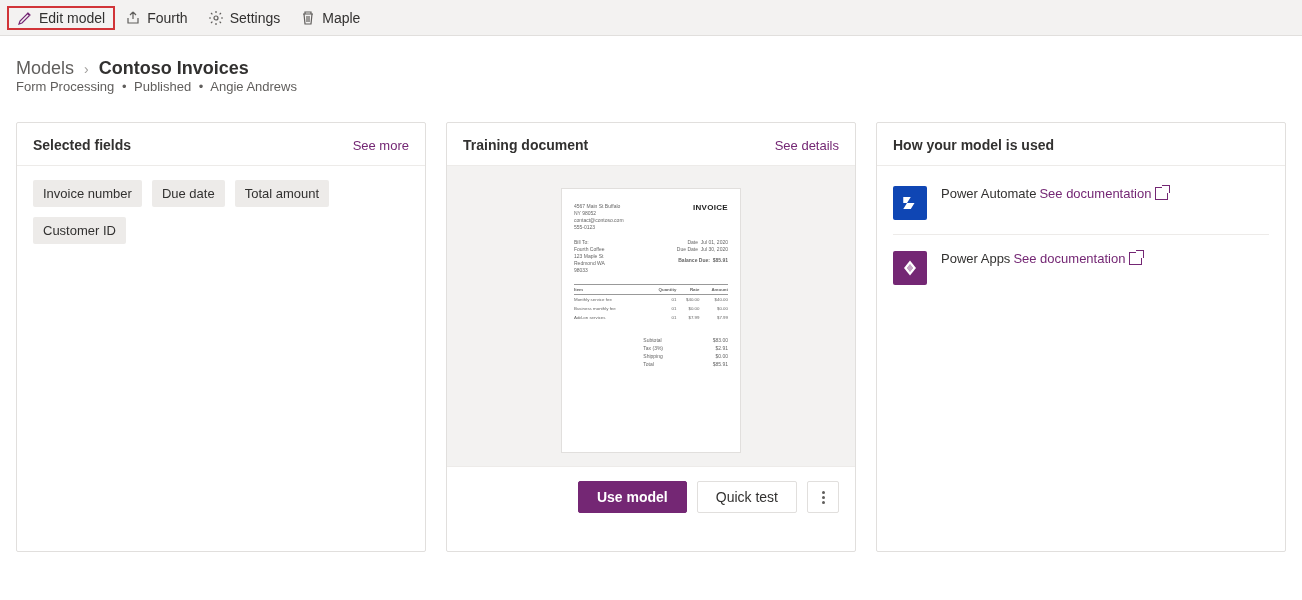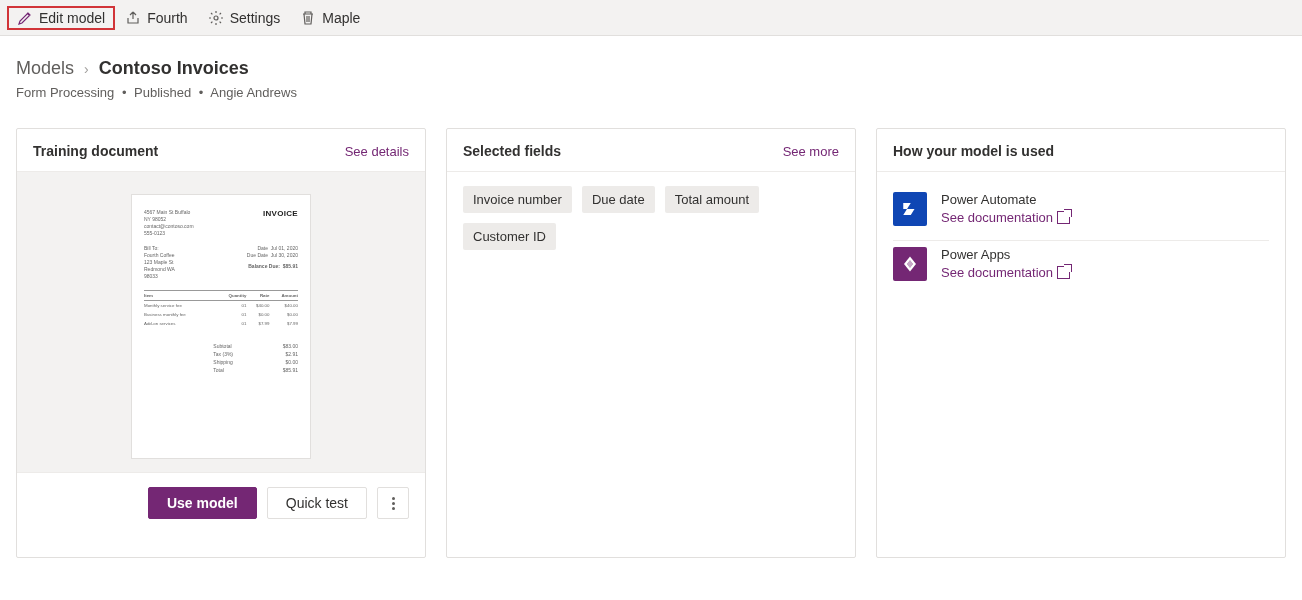--- a/index.html
+++ b/index.html
@@ -28,21 +28,21 @@
   .toolbar-btn{display:inline-flex;align-items:center;gap:6px;padding:4px 10px;cursor:pointer;color:var(--text)}
   .toolbar-btn .icon{width:16px;height:16px;display:inline-flex;align-items:center;justify-content:center}
   .toolbar-btn.highlighted{border:2px solid var(--highlight);padding:2px 8px}
 
   
   .page{padding:22px 16px 28px}
   .breadcrumb{display:flex;align-items:center;gap:10px;font-size:18px}
   .breadcrumb a{color:var(--text-muted);text-decoration:none}
   .breadcrumb .sep{color:#a19f9d;font-size:14px}
   .breadcrumb .current{font-weight:600;color:var(--text)}
-  .meta{margin-top:6px;color:var(--text-muted);font-size:13px}
+  .meta{color:var(--text-muted);font-size:13px}
   .meta .dot{margin:0 4px}
 
   
   .cards{display:flex;gap:20px;margin-top:28px;align-items:stretch}
   .card{background:var(--card-bg);border:1px solid var(--border);border-radius:2px;display:flex;flex-direction:column;height:430px}
   .card-header{display:flex;justify-content:space-between;align-items:center;padding:14px 16px 12px;border-bottom:1px solid var(--border-light)}
   .card-header h2{margin:0;font-size:14px;font-weight:600}
   .card-link{color:var(--link);font-size:13px;cursor:pointer}
   .card-body{flex:1;padding:14px 16px;overflow:hidden}
 
@@ -68,24 +68,24 @@
   .dots i{width:3px;height:3px;background:#605e5c;border-radius:50%}
 
   
   .card.fields{flex:0 0 410px}
   .chips{display:flex;flex-wrap:wrap;gap:10px}
   .chip{background:var(--chip-bg);border-radius:2px;padding:6px 10px;font-size:13px;color:var(--text)}
 
   
   .card.usage{flex:0 0 410px}
   .usage-item{display:flex;gap:14px;align-items:flex-start;padding:6px 0 14px;border-bottom:1px solid var(--border-light)}
-  .usage-item:last-child{border-bottom:none;}
+  .usage-item:last-child{border-bottom:none;margin-top:10px}
   .usage-icon{width:34px;height:34px;border-radius:2px;display:flex;align-items:center;justify-content:center;flex:0 0 34px}
   .usage-icon svg{width:18px;height:18px}
-  .usage-text{display:flex;flex-direction:column;gap:3px}
+  .usage-text{display:flex;flex-direction:row;gap:3px}
   .usage-title{font-size:13px;color:var(--text)}
   .usage-link{color:var(--link);font-size:13px;display:inline-flex;align-items:center;gap:4px;cursor:pointer}
   .ext-icon{width:13px;height:13px;border:1px solid var(--link);display:inline-block;position:relative}
   .ext-icon::after{content:"";position:absolute;width:7px;height:7px;border-top:1px solid var(--link);border-right:1px solid var(--link);top:-3px;right:-3px;background:#fff}
 </style>
 </head>
 <body>
 
 <div class="toolbar">
   <div class="toolbar-btn highlighted">
@@ -132,20 +132,35 @@
   </div>
   <div class="meta">
     <span>Form Processing</span>
     <span class="dot">•</span>
     <span>Published</span>
     <span class="dot">•</span>
     <span>Angie Andrews</span>
   </div>
 
   <div class="cards">
+
+    <div class="card fields">
+      <div class="card-header">
+        <h2>Selected fields</h2>
+        <span class="card-link">See more</span>
+      </div>
+      <div class="card-body">
+        <div class="chips">
+          <span class="chip">Invoice number</span>
+          <span class="chip">Due date</span>
+          <span class="chip">Total amount</span>
+          <span class="chip">Customer ID</span>
+        </div>
+      </div>
+    </div>
 
     <div class="card train">
       <div class="card-header">
         <h2>Training document</h2>
         <span class="card-link">See details</span>
       </div>
       <div class="preview-wrap">
         <div class="doc">
           <div class="doc-head">
             <div class="doc-addr">
@@ -226,35 +241,20 @@
         <button class="btn icon-only">
           <span class="dots">
               <i></i>
               <i></i>
               <i></i>
             </span>
         </button>
       </div>
     </div>
 
-    <div class="card fields">
-      <div class="card-header">
-        <h2>Selected fields</h2>
-        <span class="card-link">See more</span>
-      </div>
-      <div class="card-body">
-        <div class="chips">
-          <span class="chip">Invoice number</span>
-          <span class="chip">Due date</span>
-          <span class="chip">Total amount</span>
-          <span class="chip">Customer ID</span>
-        </div>
-      </div>
-    </div>
-
     <div class="card usage">
       <div class="card-header">
         <h2>How your model is used</h2>
       </div>
       <div class="card-body">
         <div class="usage-item">
           <div class="usage-icon" style="background:#0f46b4">
             <svg viewBox="0 0 24 24">
                 <path fill="#fff" d="M3 4h10l-5 8h10l-5 8H3l5-8H3z"></path>
               </svg>

